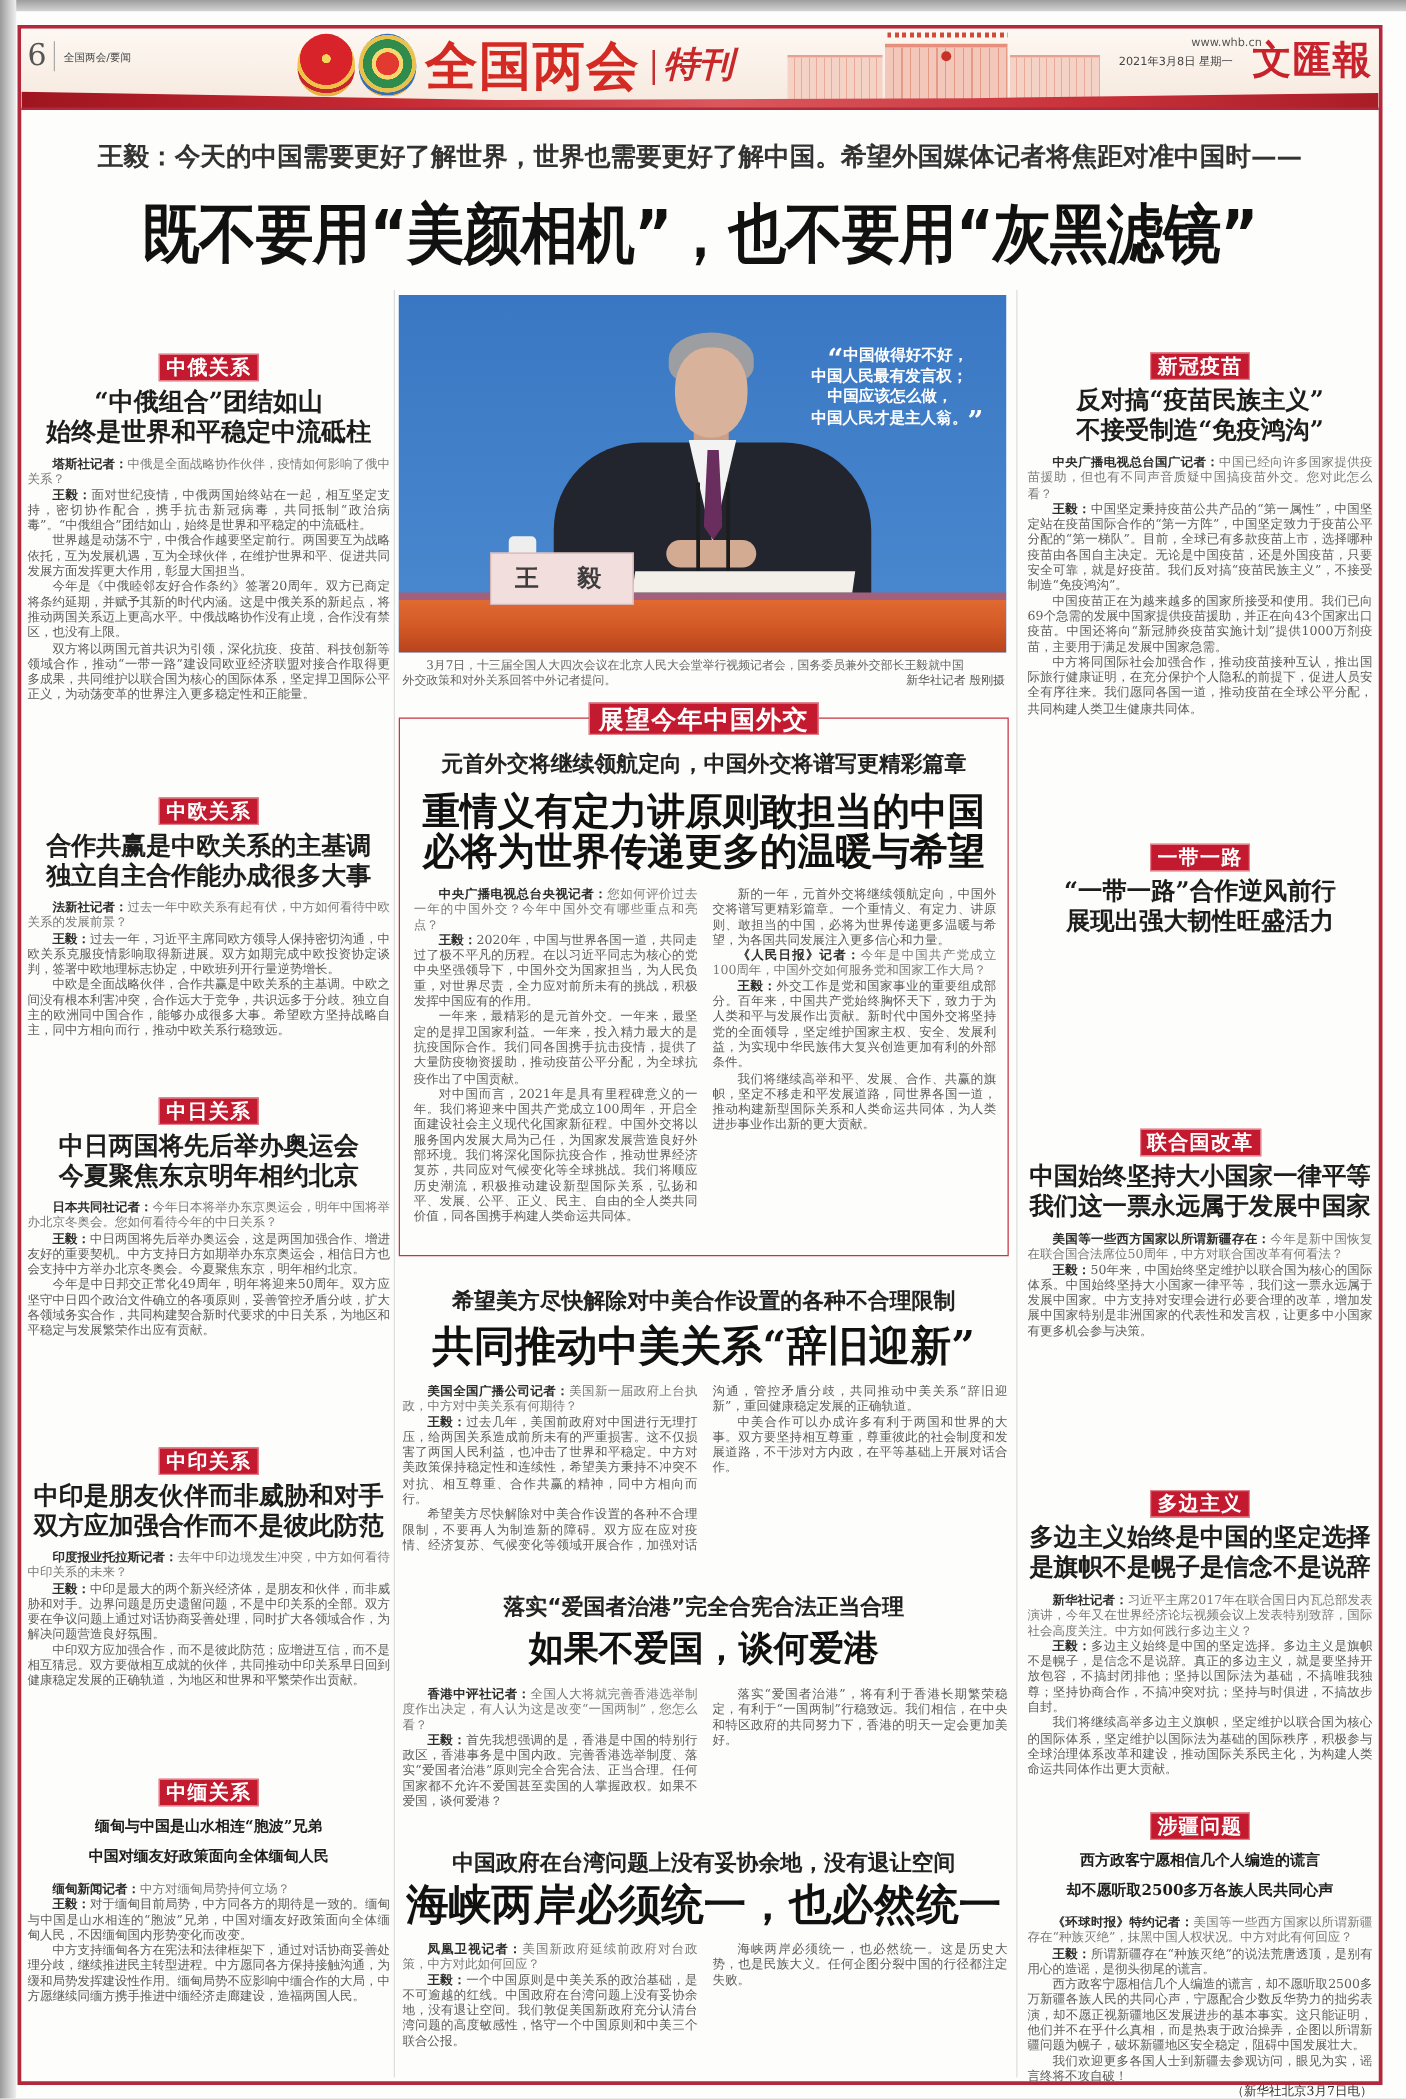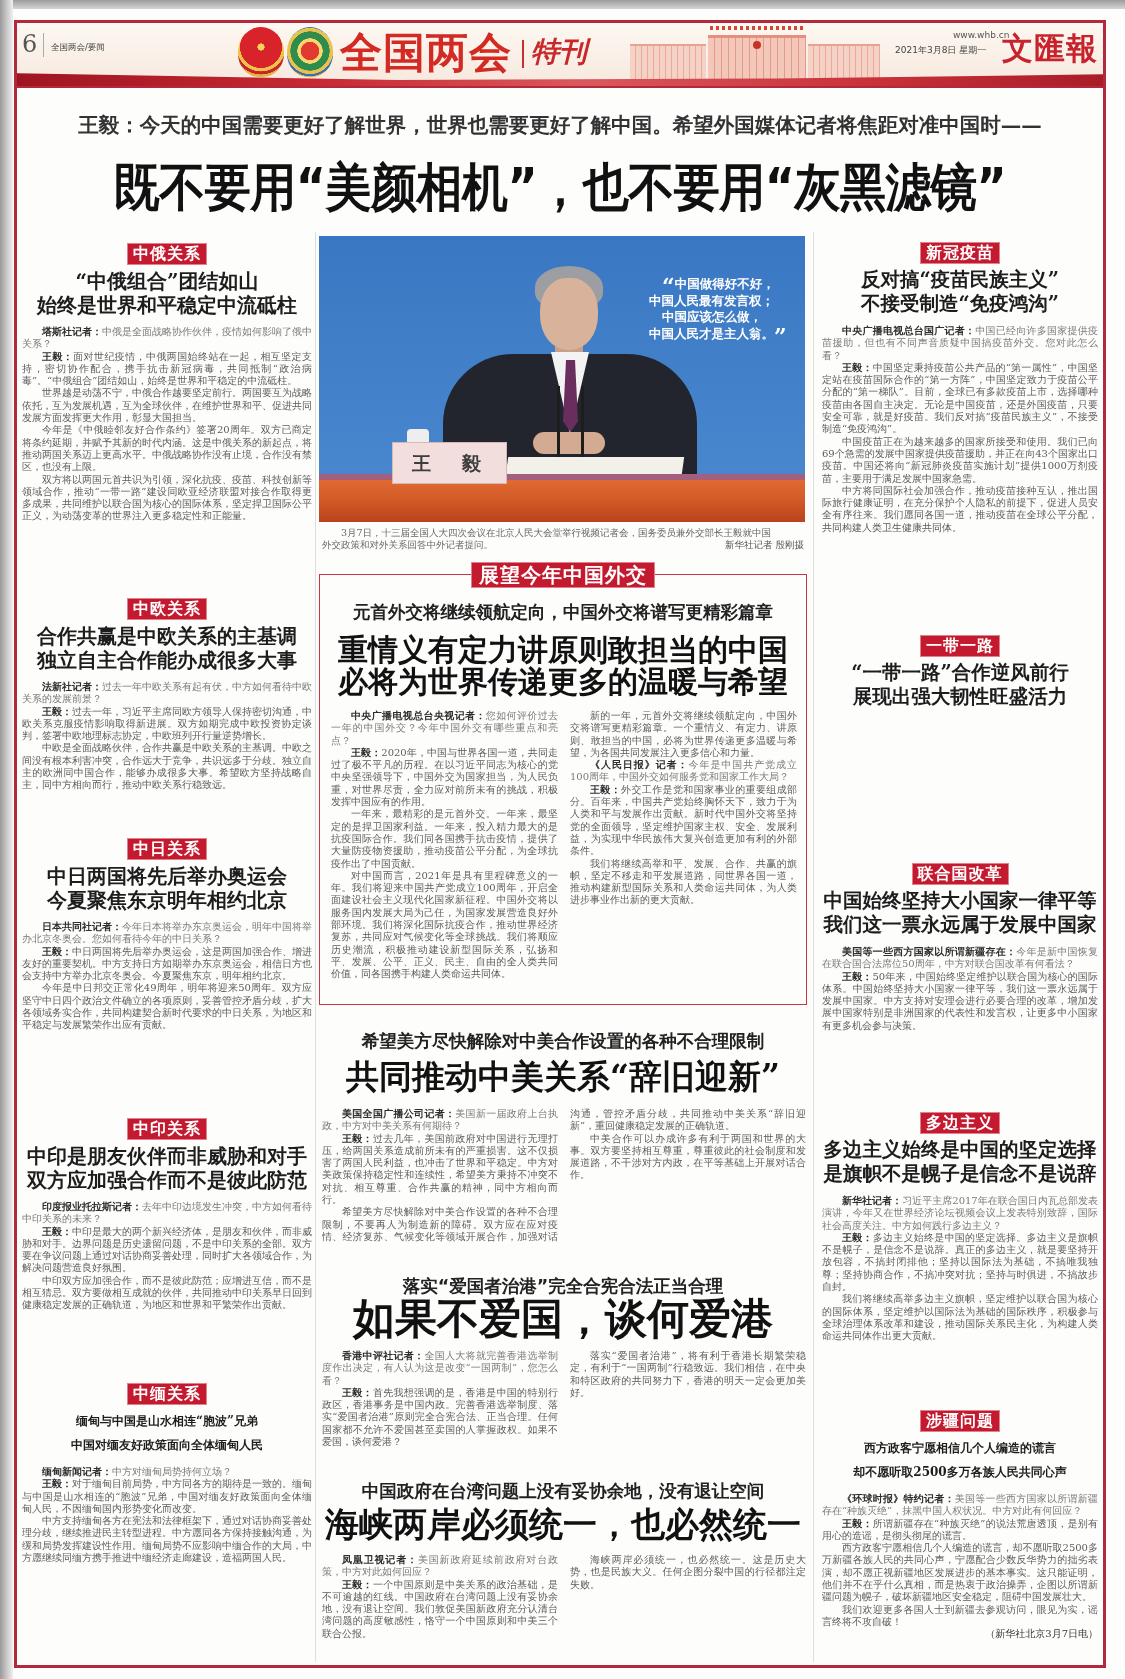--- a/index.html
+++ b/index.html
@@ -30,21 +30,21 @@
   .murl{left:936px;top:7px;font:9px/11px "DejaVu Sans",sans-serif;color:#555;}
   .mdate{left:878px;top:22px;font:9px/11px "DejaVu Sans",sans-serif;color:#444;}
   .mlogo{left:985px;top:6px;font:900 31px/38px "DejaVu Serif",serif;color:#c8232c;letter-spacing:1px;}
   .swoosh{left:0;top:44px;width:1086px;height:21px;background:linear-gradient(90deg,#9e1520 0%,#c72a33 28%,#da585d 52%,#c9323b 78%,#a91d27 100%);clip-path:polygon(0 30%,35% 62%,70% 55%,100% 35%,100% 100%,0 100%);}
   .redline{position:absolute;left:17px;top:86px;width:1086px;height:2px;background:#b3283a;}
   
   .kicker-main{position:absolute;left:20px;top:112px;width:1080px;text-align:center;font:bold 20.5px/26px "DejaVu Serif",serif;color:#333;white-space:nowrap;}
   .headline-main{position:absolute;left:20px;top:158px;width:1080px;text-align:center;font:900 46px/52px "DejaVu Sans",sans-serif;color:#111;white-space:nowrap;letter-spacing:-0.5px;transform:scaleY(1.12);transform-origin:top center;}
   .rule{position:absolute;top:232px;width:1px;height:1430px;background:#dedede;}
   
-  .sec{position:absolute;}
+  .sec{position:absolute;margin-top:40px;}
   .sec.l{left:22px;width:290px;}
   .sec.r{left:822px;width:276px;}
   .tagrow{text-align:center;height:22px;}
   .tag{display:inline-block;background:#c41a2f;color:#fff;font:bold 16px/20px "DejaVu Sans",sans-serif;padding:0 5px;border:1px solid #e2808b;letter-spacing:1px;}
   .hl{margin:4px 0 0;text-align:center;font:bold 20px/24px "DejaVu Serif",serif;color:#1d1d1d;white-space:nowrap;}
   .sec.r .hl{font-size:19.5px;}
   .hl.tight, .sec.r .hl.tight{font-size:12px;}
   .body{margin-top:9px;overflow:hidden;font:10px/12.3px "DejaVu Serif",serif;color:#5c5c5c;text-align:justify;}
   .body p,.cbody p{margin:0;text-indent:2em;}
   .body b,.cbody b{color:#2e2e2e;}
@@ -215,21 +215,21 @@
   <div class="ctr chl" style="top:1059px">共同推动中美关系“辞旧迎新”</div>
   <div class="ctr kick" style="top:1030px">希望美方尽快解除对中美合作设置的各种不合理限制</div>
   <div class="cbody" style="left:322px;top:1108px;width:484px;height:158px">
     <p><b>美国全国广播公司记者：</b><span class="q">美国新一届政府上台执政，中方对中美关系有何期待？</span></p>
     <p><b>王毅：</b><span>过去几年，美国前政府对中国进行无理打压，给两国关系造成前所未有的严重损害。这不仅损害了两国人民利益，也冲击了世界和平稳定。中方对美政策保持稳定性和连续性，希望美方秉持不冲突不对抗、相互尊重、合作共赢的精神，同中方相向而行。</span></p>
     <p>希望美方尽快解除对中美合作设置的各种不合理限制，不要再人为制造新的障碍。双方应在应对疫情、经济复苏、气候变化等领域开展合作，加强对话沟通，管控矛盾分歧，共同推动中美关系“辞旧迎新”，重回健康稳定发展的正确轨道。</p>
     <p>中美合作可以办成许多有利于两国和世界的大事。双方要坚持相互尊重，尊重彼此的社会制度和发展道路，不干涉对方内政，在平等基础上开展对话合作。</p>
   </div>
 
   <div class="ctr kick" style="top:1275px">落实“爱国者治港”完全合宪合法正当合理</div>
-  <div class="ctr chl" style="top:1301px;font-size:42px">如果不爱国，谈何爱港</div>
+  <div class="ctr chl" style="top:1301px;font-size:28px">如果不爱国，谈何爱港</div>
   <div class="cbody" style="left:322px;top:1350px;width:484px;height:116px">
     <p><b>香港中评社记者：</b><span class="q">全国人大将就完善香港选举制度作出决定，有人认为这是改变“一国两制”，您怎么看？</span></p>
     <p><b>王毅：</b><span>首先我想强调的是，香港是中国的特别行政区，香港事务是中国内政。完善香港选举制度、落实“爱国者治港”原则完全合宪合法、正当合理。任何国家都不允许不爱国甚至卖国的人掌握政权。如果不爱国，谈何爱港？</span></p>
     <p>落实“爱国者治港”，将有利于香港长期繁荣稳定，有利于“一国两制”行稳致远。我们相信，在中央和特区政府的共同努力下，香港的明天一定会更加美好。</p>
   </div>
 
   <div class="ctr kick" style="top:1480px">中国政府在台湾问题上没有妥协余地，没有退让空间</div>
   <div class="ctr chl" style="top:1506px;font-size:34px">海峡两岸必须统一，也必然统一</div>
   <div class="cbody" style="left:322px;top:1554px;width:484px;height:106px">
     <p><b>凤凰卫视记者：</b><span class="q">美国新政府延续前政府对台政策，中方对此如何回应？</span></p>
@@ -255,21 +255,21 @@
 
   <section class="sec r" style="top:863px">
     <div class="tagrow"><span class="tag">联合国改革</span></div>
     <h3 class="hl"><span>中国始终坚持大小国家一律平等</span><br><span>我们这一票永远属于发展中国家</span></h3>
     <div class="body" style="height:150px">
       <p><b>美国等一些西方国家以所谓新疆存在：</b><span class="q">今年是新中国恢复在联合国合法席位50周年，中方对联合国改革有何看法？</span></p>
       <p><b>王毅：</b><span>50年来，中国始终坚定维护以联合国为核心的国际体系。中国始终坚持大小国家一律平等，我们这一票永远属于发展中国家。中方支持对安理会进行必要合理的改革，增加发展中国家特别是非洲国家的代表性和发言权，让更多中小国家有更多机会参与决策。</span></p>
     </div>
   </section>
 
-  <section class="sec r" style="top:1112px">
+  <section class="sec r" style="top:1152px">
     <div class="tagrow"><span class="tag">多边主义</span></div>
     <h3 class="hl"><span>多边主义始终是中国的坚定选择</span><br><span>是旗帜不是幌子是信念不是说辞</span></h3>
     <div class="body" style="height:212px">
       <p><b>新华社记者：</b><span class="q">习近平主席2017年在联合国日内瓦总部发表演讲，今年又在世界经济论坛视频会议上发表特别致辞，国际社会高度关注。中方如何践行多边主义？</span></p>
       <p><b>王毅：</b><span>多边主义始终是中国的坚定选择。多边主义是旗帜不是幌子，是信念不是说辞。真正的多边主义，就是要坚持开放包容，不搞封闭排他；坚持以国际法为基础，不搞唯我独尊；坚持协商合作，不搞冲突对抗；坚持与时俱进，不搞故步自封。</span></p>
       <p>我们将继续高举多边主义旗帜，坚定维护以联合国为核心的国际体系，坚定维护以国际法为基础的国际秩序，积极参与全球治理体系改革和建设，推动国际关系民主化，为构建人类命运共同体作出更大贡献。</p>
     </div>
   </section>
 
   <section class="sec r" style="top:1410px">

